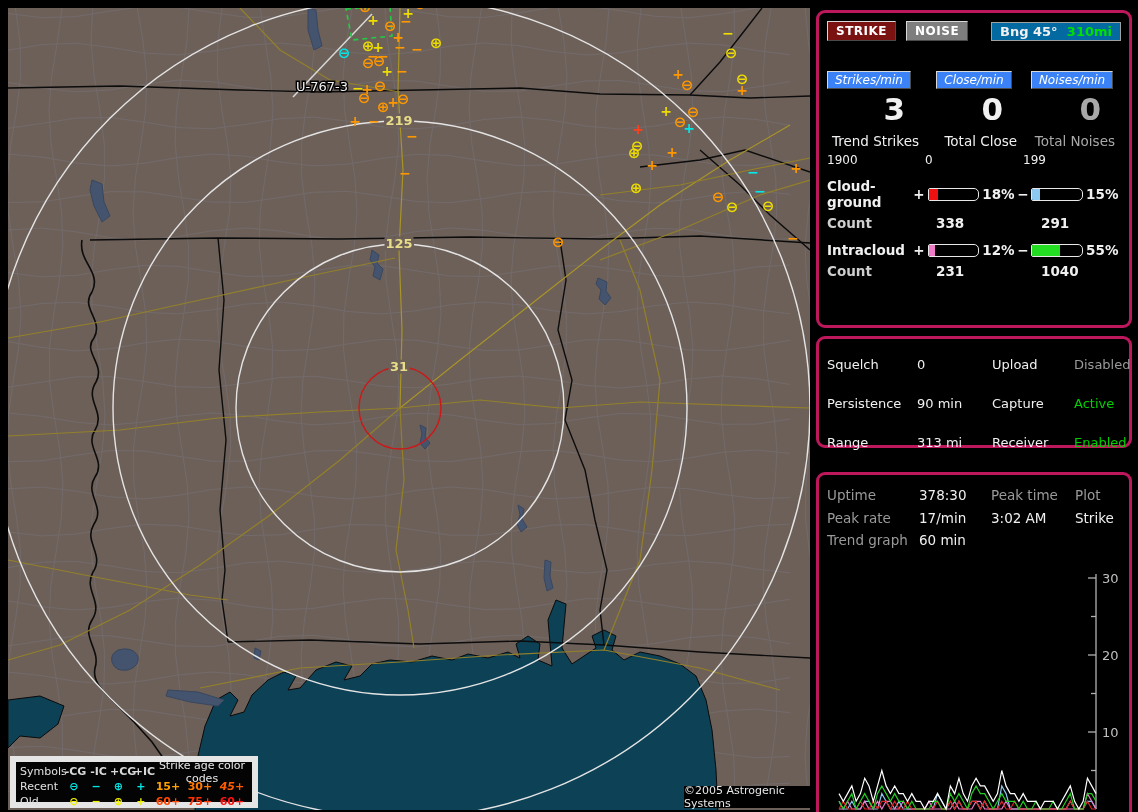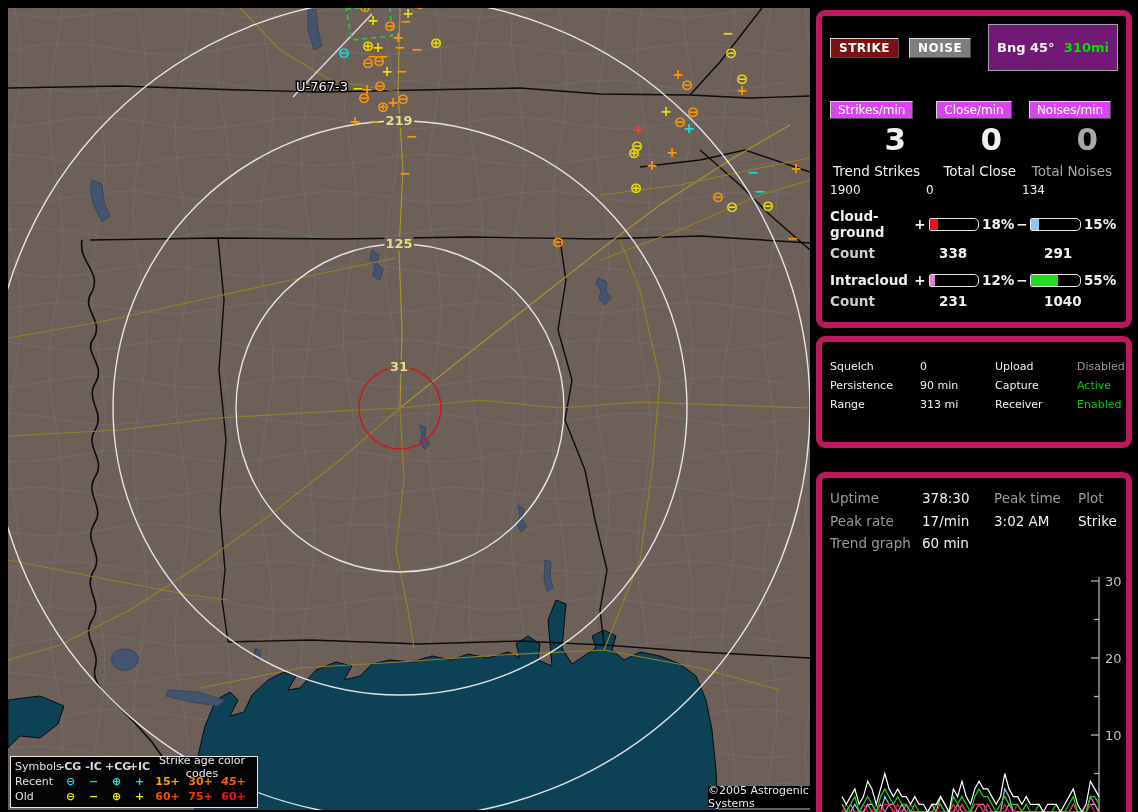--- a/index.html
+++ b/index.html
@@ -3,70 +3,70 @@
 <meta charset="utf-8">
 <style>
   html,body{margin:0;padding:0;background:#000;}
   body{width:1138px;height:812px;position:relative;overflow:hidden;
        font-family:"DejaVu Sans","Liberation Sans",sans-serif;color:#f0f0f0;}
   
   #map{position:absolute;left:8px;top:8px;width:802px;height:802px;background:#6d6059;}
   #mapsvg{width:802px;height:802px;display:block;}
   
   #legend{position:absolute;left:2px;top:748px;width:248px;height:52px;background:#040404;
-          border:1px solid #e5e5e5;font-size:11px;color:#d8d8d8;padding:2px 4px;box-sizing:border-box;}
+          border:6px solid #e5e5e5;font-size:11px;color:#d8d8d8;padding:2px 4px;box-sizing:border-box;}
   .lgrow{display:flex;align-items:center;height:15px;}
   .lglabel{width:44px;color:#e0e0e0;}
   .lgsym{width:23px;text-align:center;font-weight:bold;}
   .lgage{width:33px;text-align:center;font-weight:bold;}
   .lgagehead{flex:1;text-align:center;color:#e8e8e8;}
-  #copybar{position:absolute;left:700px;top:778px;width:126px;height:22px;background:#000;
+  #copybar{position:absolute;left:676px;top:778px;width:126px;height:22px;background:#000;
            color:#e8e8e8;font-size:11px;display:flex;align-items:center;justify-content:center;}
   
-  .panel{position:absolute;background:#000;border:6px solid #be185d;border-radius:9px;
+  .panel{position:absolute;background:#000;border:3px solid #be185d;border-radius:9px;
          box-sizing:border-box;padding:6px 8px;}
   #panelA{left:816px;top:10px;width:316px;height:318px;}
   #panelB{left:816px;top:336px;width:316px;height:112px;}
   #panelC{left:816px;top:472px;width:316px;height:352px;}
   .toprow{display:flex;align-items:center;margin-top:2px;}
   .pushbtn{font-size:12px;font-weight:bold;color:#fff;background:#7e7e7e;
            border:1px solid #d8d8d8;border-right-color:#4a4a4a;border-bottom-color:#4a4a4a;
            padding:2px 8px;margin-right:10px;cursor:default;letter-spacing:.5px;}
   .pushbtn.active{background:#7a1212;}
-  #bngbox{margin-left:auto;background:#701a75;border:1px solid #a0a0a0;padding:15px 8px;
+  #bngbox{margin-left:auto;background:#0369a1;border:1px solid #a0a0a0;padding:1px 8px;
           font-size:13px;font-weight:bold;display:flex;width:112px;justify-content:space-between;}
   #bngbox .rng{color:#00e000;}
   .ccols{display:flex;margin-top:28px;}
   .ccol{flex:1;}
   .clabelwrap{text-align:left;}
   .ccol:nth-child(2) .clabelwrap,.ccol:nth-child(3) .clabelwrap{text-align:center;}
-  .clabel{display:inline-block;font-size:12px;color:#fff;background:#d946ef;
+  .clabel{display:inline-block;font-size:12px;color:#fff;background:#3b82f6;
           border:1px solid #d8d8d8;border-right-color:#4a4a4a;border-bottom-color:#4a4a4a;
-          padding:1px 7px;}
+          padding:1px 7px;font-style:italic;}
   .cvalue{font-size:31px;font-weight:bold;text-align:right;padding-right:20px;margin-top:2px;}
   .ctlabel{font-size:13.5px;text-align:right;padding-right:6px;margin-top:6px;}
   .ctvalue{font-size:12px;padding-right:12px;margin-top:4px;}
   .dim{color:#a8a8a8;}
   .dist-title{margin-top:22px;font-size:13.5px;color:#dcdcdc;border-bottom:1px solid #8a8a8a;
               padding-bottom:3px;}
   .drow{display:flex;align-items:center;margin-top:11px;font-size:13.5px;font-weight:bold;}
   .dlabel{width:94px;}
   .dsign{width:12px;text-align:center;}
   .dbar{width:54px;height:11px;border:1px solid #e8e8e8;border-radius:2px 5px 5px 2px;
         background:#000;overflow:hidden;margin:0 3px;}
   .dfill{height:100%;}
   .dpct{width:38px;}
   .crow{display:flex;margin-top:5px;font-size:13.5px;font-weight:bold;color:#cfcfcf;}
   .crow .cl{width:109px;}
   .crow .v1{width:105px;color:#f0f0f0;}
   .crow .v2{color:#f0f0f0;}
   #datetime{font-size:20px;font-weight:bold;color:#00e000;padding-bottom:4px;
             border-bottom:1px solid #8a8a8a;}
-  .sgrid{display:grid;grid-template-columns:90px 75px 82px auto;row-gap:6px;
-         font-size:11px;margin-top:12px;}
+  .sgrid{display:grid;grid-template-columns:90px 75px 82px auto;row-gap:24px;
+         font-size:13px;margin-top:12px;}
   .green{color:#00d000;}
   .gray{color:#9a9a9a;}
   #trendwrap{margin-top:10px;}
   .sgridC{display:grid;grid-template-columns:92px 72px 84px auto;row-gap:7px;
           font-size:13.5px;margin-top:6px;}
 </style>
 </head>
 <body>
 
 <div id="map">
@@ -289,21 +289,21 @@
     <div class="ccol">
       <div class="clabelwrap"><span class="clabel">Close/min</span></div>
       <div class="cvalue">0</div>
       <div class="ctlabel">Total Close</div>
       <div class="ctvalue">0</div>
     </div>
     <div class="ccol">
       <div class="clabelwrap"><span class="clabel">Noises/min</span></div>
       <div class="cvalue dim">0</div>
       <div class="ctlabel dim">Total Noises</div>
-      <div class="ctvalue">134</div>
+      <div class="ctvalue">199</div>
     </div>
   </div>
 
 
   <div class="drow">
     <span class="dlabel">Cloud-ground</span>
     <span class="dsign">+</span>
     <span class="dbar">
         <span class="dfill" style="display: block; width: 18%; background: rgb(238, 17, 17);"></span>
       </span>

